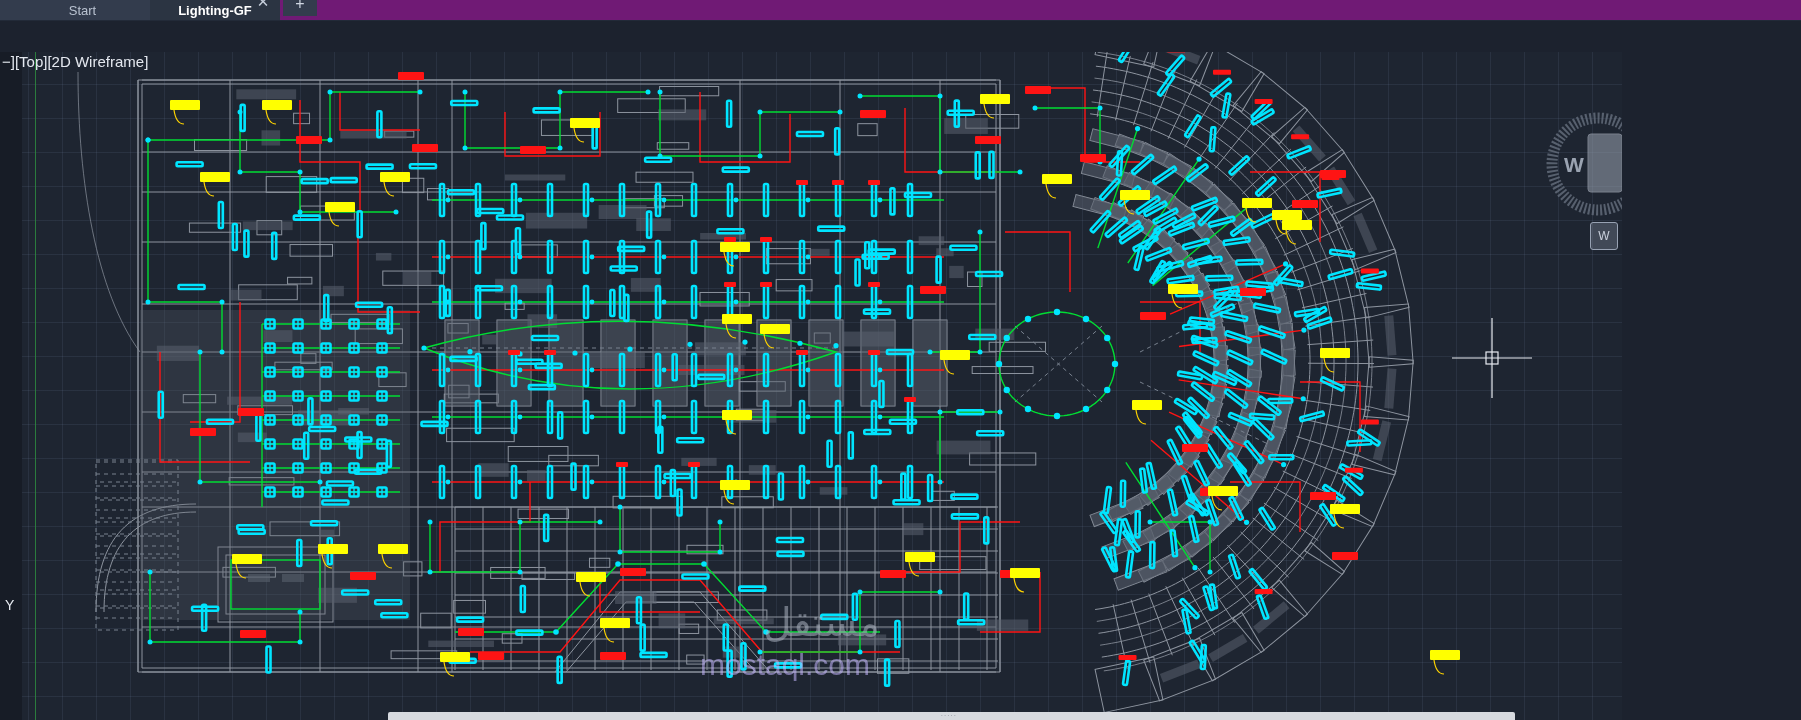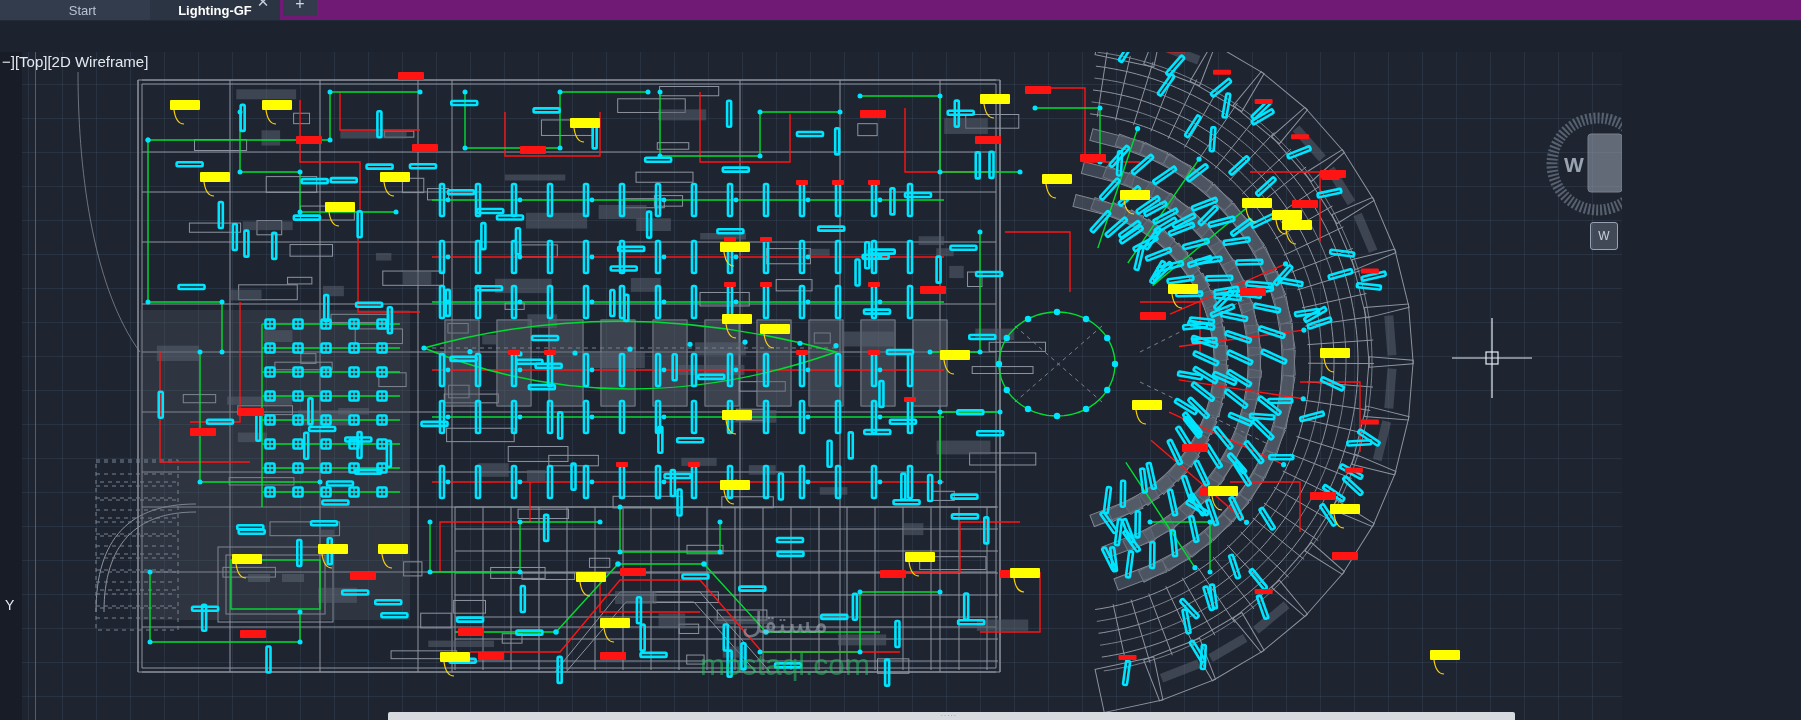--- a/index.html
+++ b/index.html
@@ -46,23 +46,23 @@
 
   
   #cmdbar{position:absolute;left:388px;top:712px;width:1127px;height:8px;
           background:#d7dadf;border-radius:2px 2px 0 0;}
   #cmd-grip{position:absolute;left:50%;top:2px;transform:translateX(-50%);
             width:22px;height:3px;color:#8d939c;font-size:8px;line-height:3px;letter-spacing:1px;}
 
   
   #watermark{position:absolute;left:690px;top:545px;width:190px;height:80px;
              opacity:.55;pointer-events:none;}
-  #wm-ar{font-size:29px;color:#aab2bf;text-align:center;line-height:52px;
+  #wm-ar{font-size:39px;color:#aab2bf;text-align:right;line-height:52px;
          font-family:"DejaVu Sans",sans-serif;}
-  #wm-url{font-size:30px;color:#22c55e;text-align:center;line-height:32px;
+  #wm-url{font-size:30px;color:#c4b5fd;text-align:center;line-height:32px;
           font-family:"Liberation Sans",sans-serif;}
   #left-dark{position:absolute;left:0;top:0;width:22px;height:700px;background:#171c26;}
 </style>
 </head>
 <body>
 
 <div id="app">
 
   <div id="tabbar">
     <div class="tab inactive" id="tab-start">

